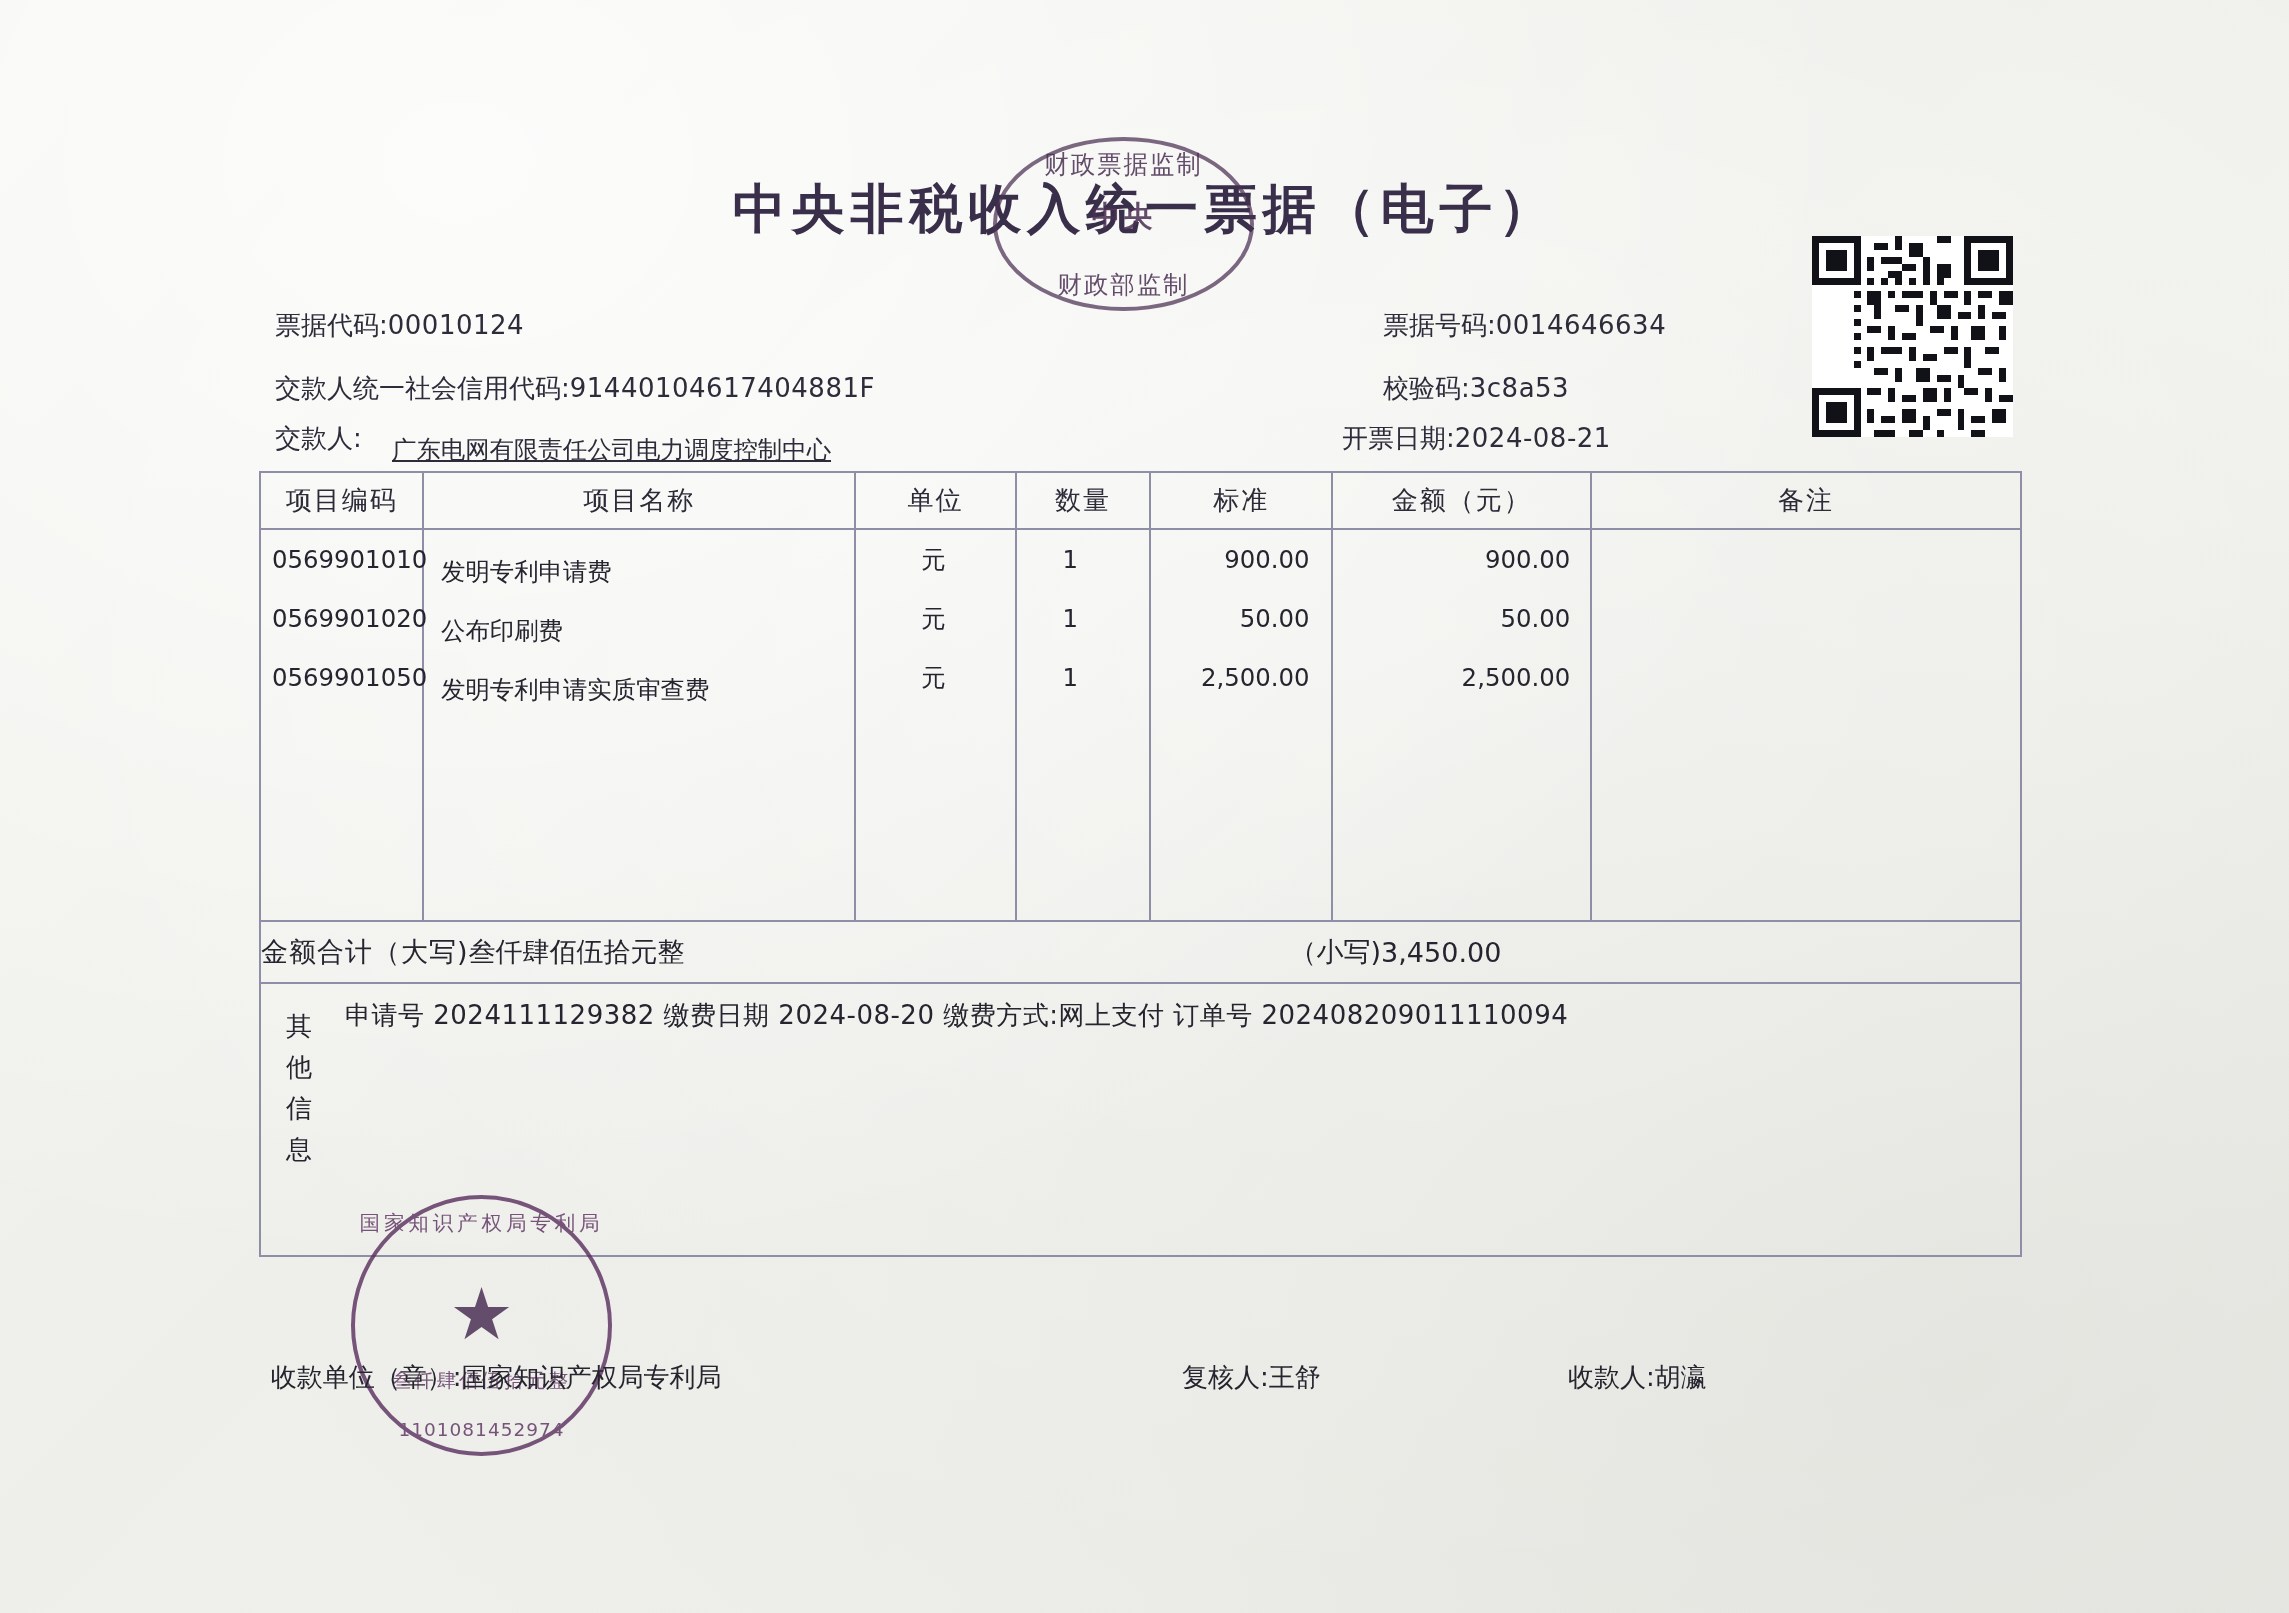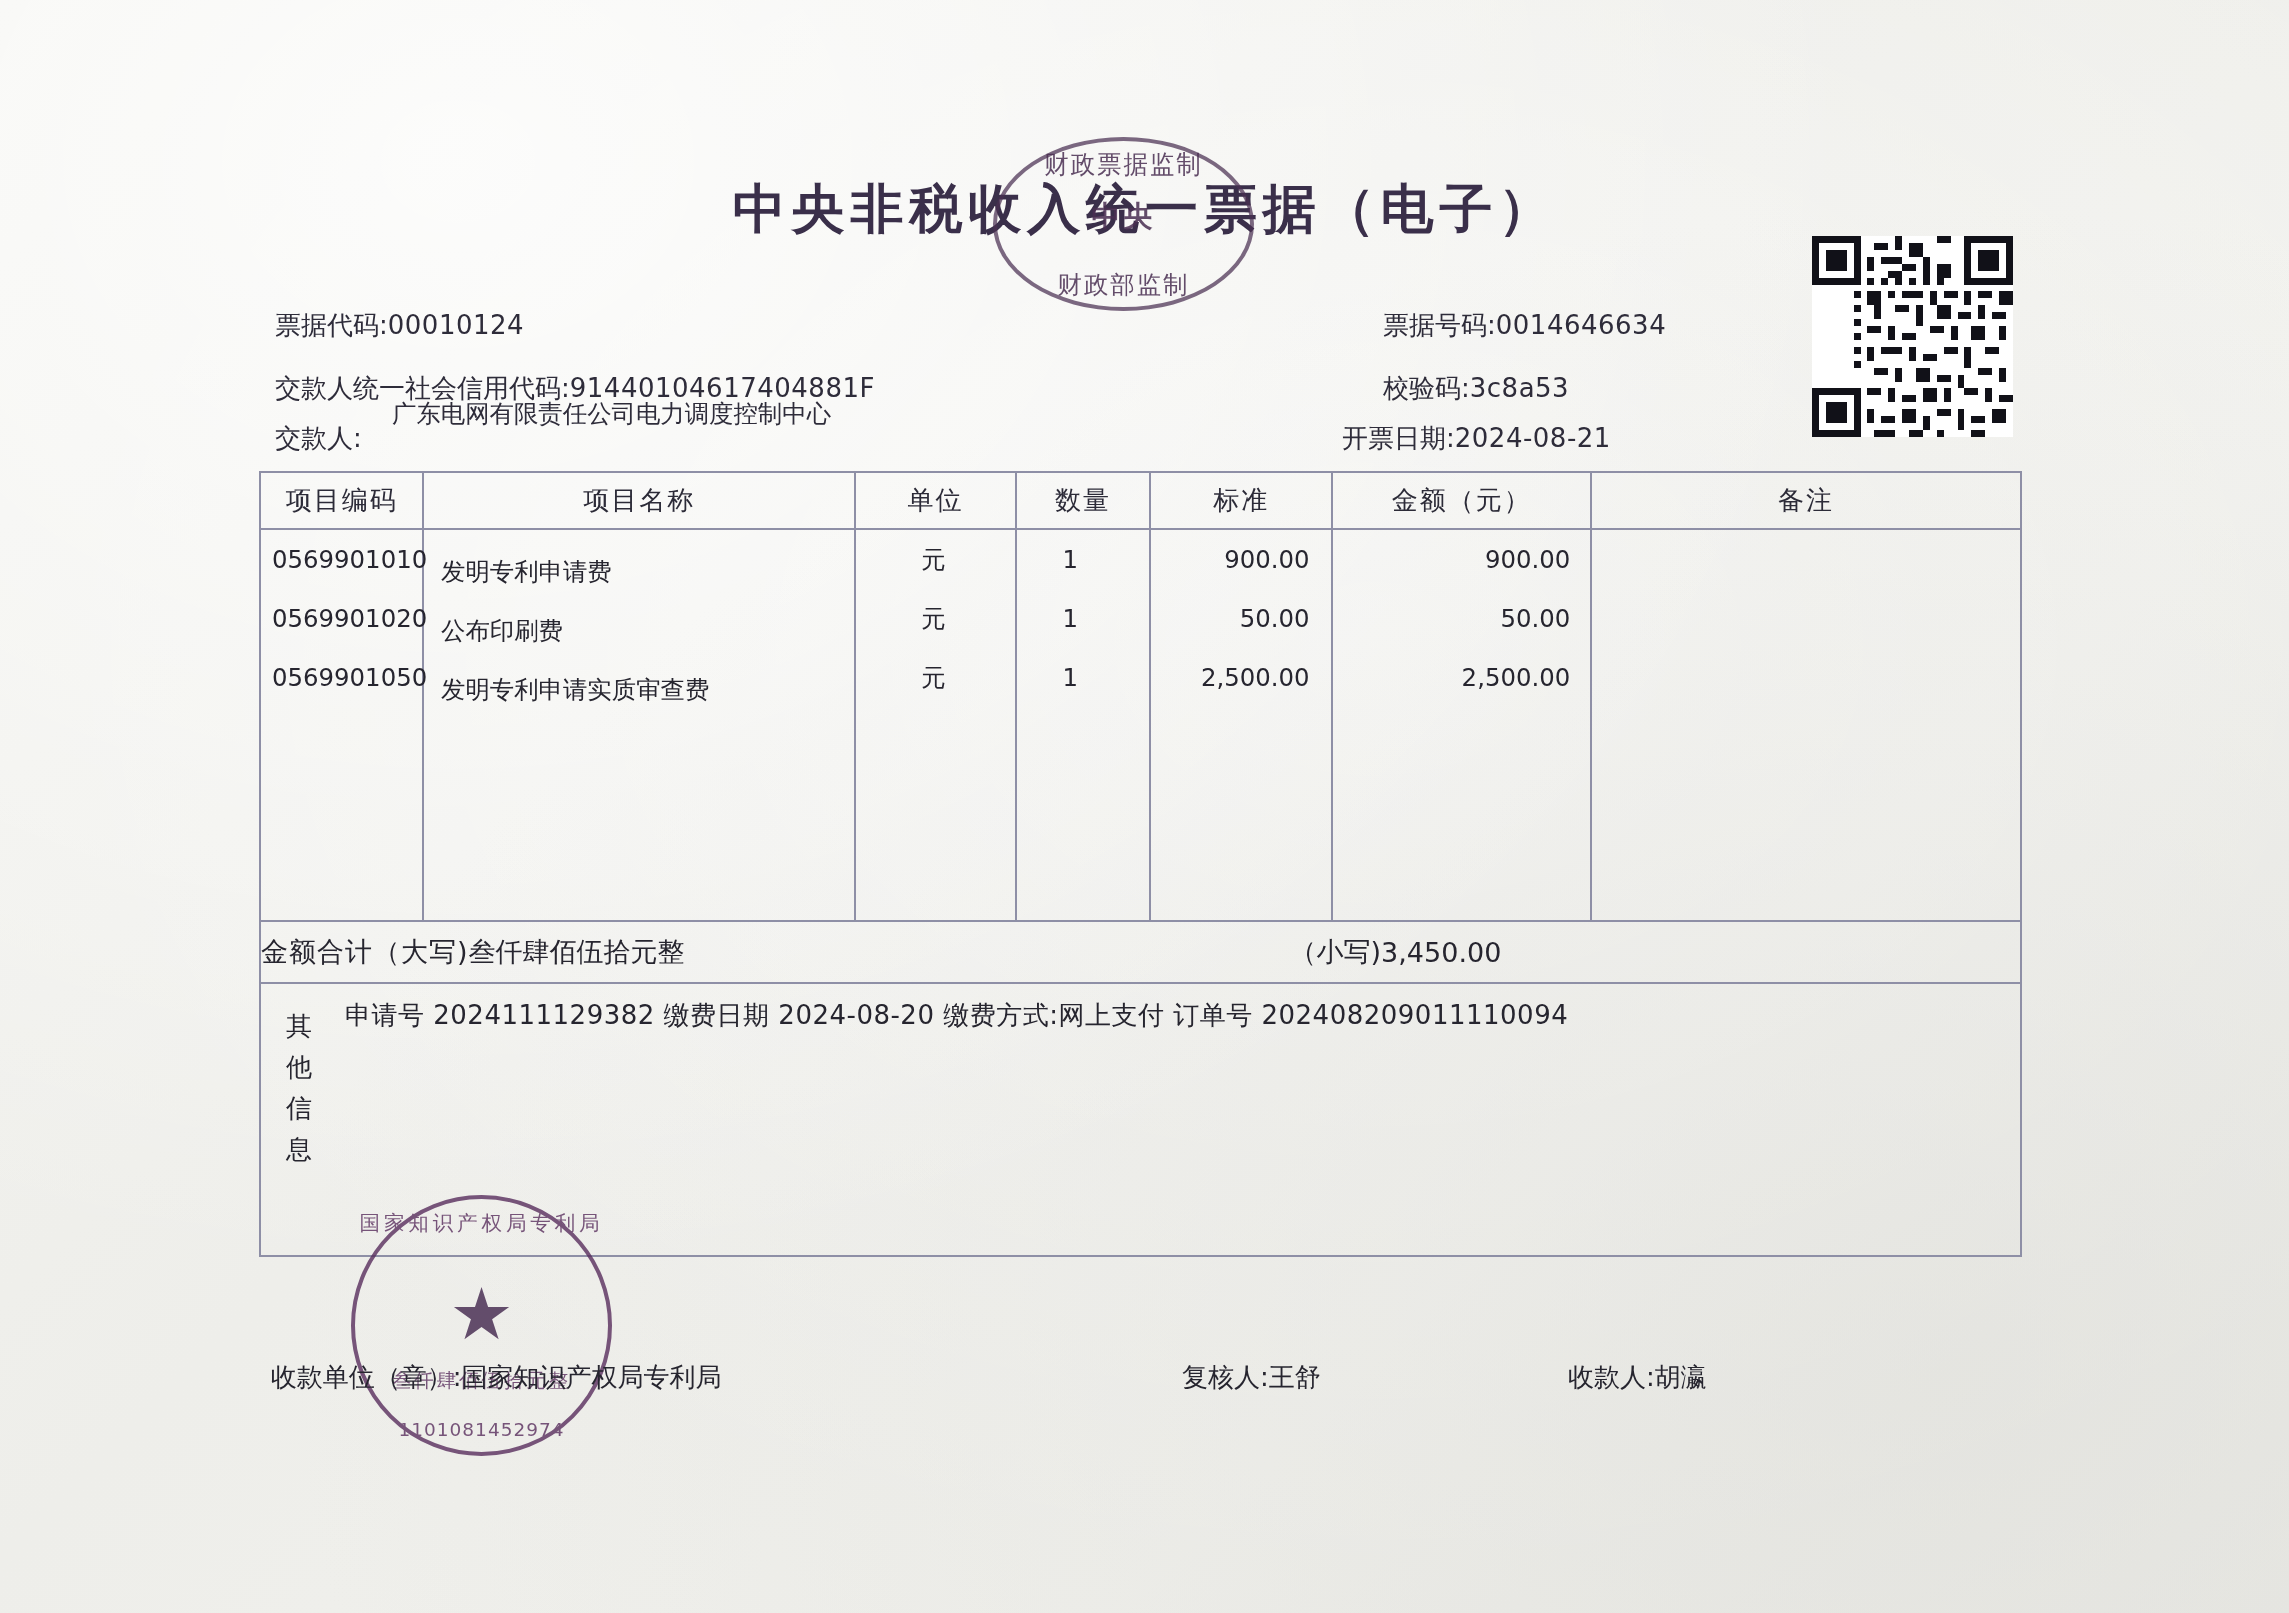--- a/index.html
+++ b/index.html
@@ -54,26 +54,27 @@
   }
   .hdr.l1 { top: 308px; left: 275px; }
   .hdr.l2 { top: 371px; left: 275px; }
   .hdr.l3 { top: 421px; left: 275px; }
   .hdr.r1 { top: 308px; left: 1383px; }
   .hdr.r2 { top: 371px; left: 1383px; }
   .hdr.r3 { top: 421px; left: 1342px; }
   .hdr .val { letter-spacing: 0.5px; }
   .payer-name {
     position: absolute;
-    top: 398px;
+    top: 434px;
     left: 392px;
     font-size: 24.4px;
     color: #2e2c3a;
     white-space: nowrap;
     font-family: "DejaVu Sans", "Liberation Sans", sans-serif;
+    text-decoration: underline;
   }
 
   
   .qr {
     position: absolute;
     top: 236px;
     left: 1812px;
     width: 201px;
     height: 201px;
     background: #ffffff;

